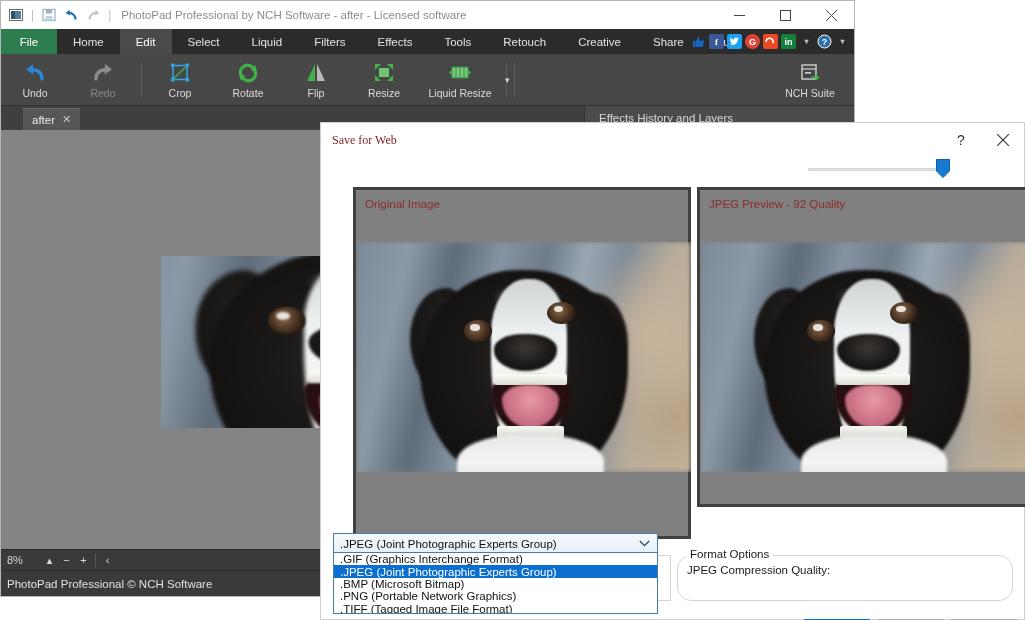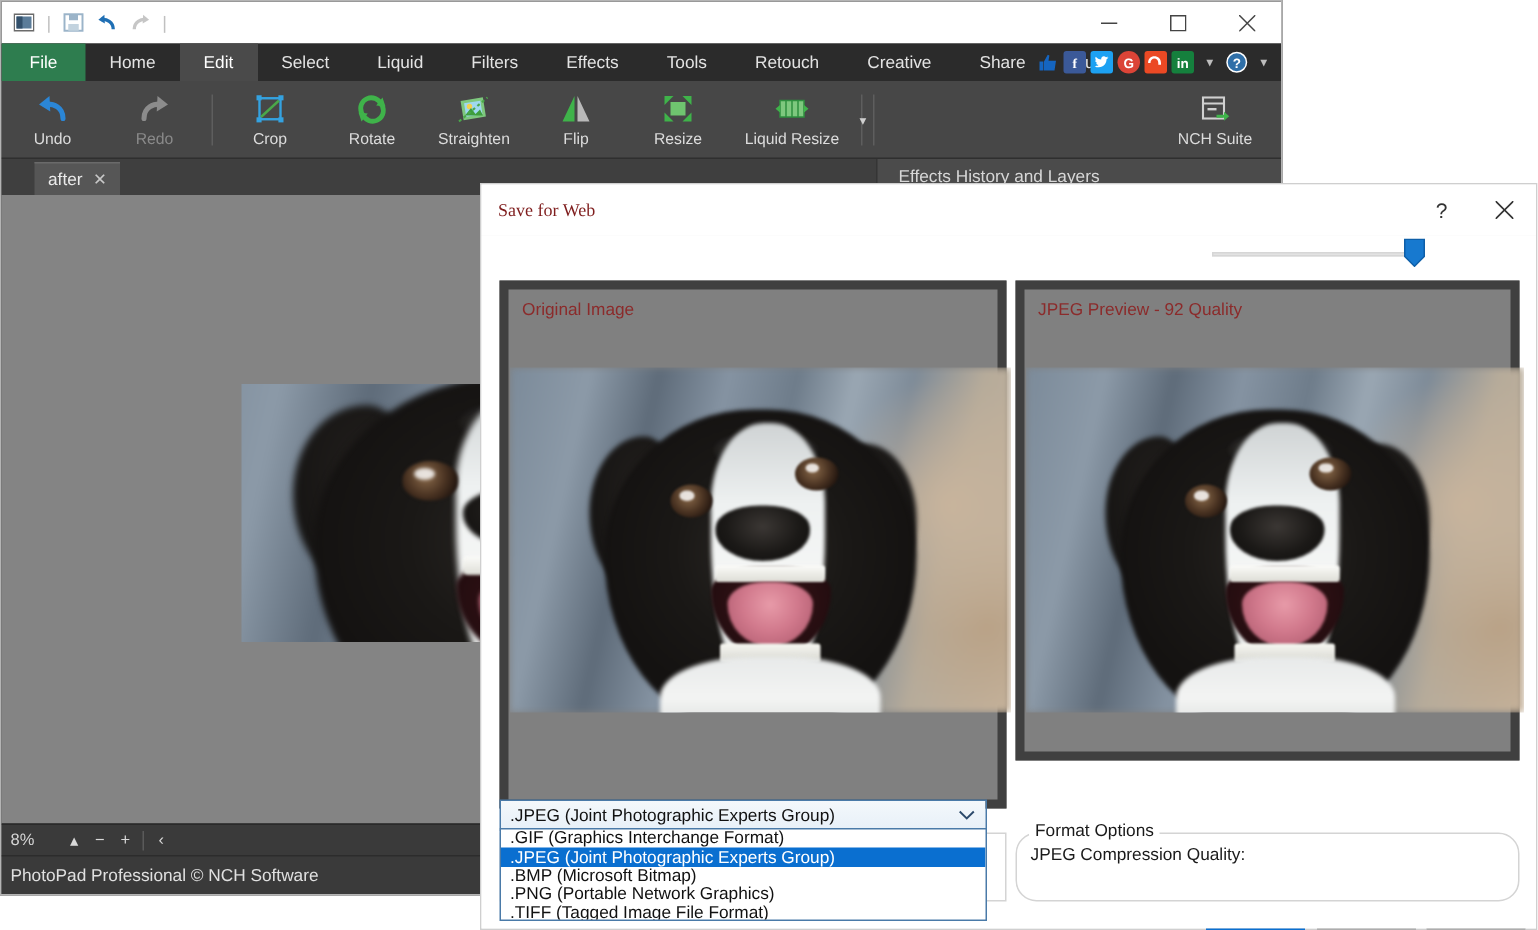--- a/index.html
+++ b/index.html
@@ -142,21 +142,22 @@
   }
   .dlg-title .t { font-size: 12px; color: #7f1d1d; font-family: Liberation Serif, serif; }
   .dlg-ctrls { position: absolute; right: 0; top: 0; display: flex; height: 34px; }
   .dlg-btn { width: 42px; height: 34px; display: flex; align-items: center; justify-content: center;
              color: #333; font-size: 14px; }
 
   .dlg-body { position: absolute; left: 0; top: 34px; width: 703px; height: 462px; background: #ffffff; }
 
   .preview-pane {
     position: absolute; background: #808080;
-    border: 6px solid #404040;
+    border: 3px solid #404040;
+    margin-left: 20px;
   }
   .pv-left  { left: 12px;  top: 30px; width: 338px; height: 352px; }
   .pv-right { left: 356px; top: 30px; width: 336px; height: 320px; }
   .pv-label {
     position: absolute; left: 9px; top: 8px;
     font-size: 11.5px; color: #8b2b2b;
     z-index: 3;
   }
   .pv-img {
     position: absolute; left: 1px; width: 334px;
@@ -345,20 +346,21 @@
           </svg>
         </span>
         <span class="tb-ico">
           <svg width="15" height="15" viewBox="0 0 15 15">
             <path d="M3.5 11.5 C3.5 6.5 8 4.5 11.5 5" stroke="#c6c6c6" stroke-width="2.2" fill="none"></path>
             <path d="M9.4 1.8 L13.4 5.1 L9.1 7.6 Z" fill="#c6c6c6"></path>
           </svg>
         </span>
         <span class="tb-sep">|</span>
       </div>
+      <div class="tb-title">PhotoPad Professional by NCH Software - after - Licensed software</div>
       <div class="win-ctrls">
         <div class="win-btn">
           <svg width="11" height="11" viewBox="0 0 11 11">
               <line x1="0" y1="5.5" x2="11" y2="5.5" stroke="#444" stroke-width="1"></line>
             </svg>
         </div>
         <div class="win-btn">
           <svg width="11" height="11" viewBox="0 0 11 11">
               <rect x="0.5" y="0.5" width="10" height="10" fill="none" stroke="#444" stroke-width="1"></rect>
             </svg>
@@ -455,32 +457,20 @@
       <div class="tool">
         <span class="gly">
           <svg width="24" height="22" viewBox="0 0 24 22">
             <path d="M5 13 A7 7 0 0 1 18 7.5" stroke="#3fb34a" stroke-width="3.2" fill="none" stroke-linecap="round"></path>
             <path d="M19 3 L21 9 L14.8 8.4 Z" fill="#3fb34a"></path>
             <path d="M19 9 A7 7 0 0 1 6 14.5" stroke="#3fb34a" stroke-width="3.2" fill="none" stroke-linecap="round"></path>
             <path d="M5 19 L3 13 L9.2 13.6 Z" fill="#3fb34a"></path>
           </svg>
         </span>
         <span class="lbl">Rotate</span>
-      </div>
-      <div class="tool">
-        <span class="gly">
-          <svg width="24" height="22" viewBox="0 0 24 22">
-            <rect x="4" y="4" width="15" height="13" fill="#7ec87e" transform="rotate(-9 11.5 10.5)"></rect>
-            <rect x="6" y="6" width="11" height="9" fill="#9fd8ef" transform="rotate(-9 11.5 10.5)"></rect>
-            <circle cx="9" cy="9" r="1.8" fill="#f2d14e"></circle>
-            <path d="M6 15 L10 10 L13 14 L16 11 L18 15 Z" fill="#3e9e3e"></path>
-            <path d="M2 19 L21 3" stroke="#4aa84a" stroke-width="1.4" fill="none" stroke-dasharray="2 2"></path>
-          </svg>
-        </span>
-        <span class="lbl">Straighten</span>
       </div>
       <div class="tool">
         <span class="gly">
           <svg width="24" height="22" viewBox="0 0 24 22">
             <path d="M11 2 L11 19 L3 19 Z" fill="#3fb34a"></path>
             <path d="M13 2 L13 19 L21 19 Z" fill="#b9b9b9"></path>
           </svg>
         </span>
         <span class="lbl">Flip</span>
       </div>

